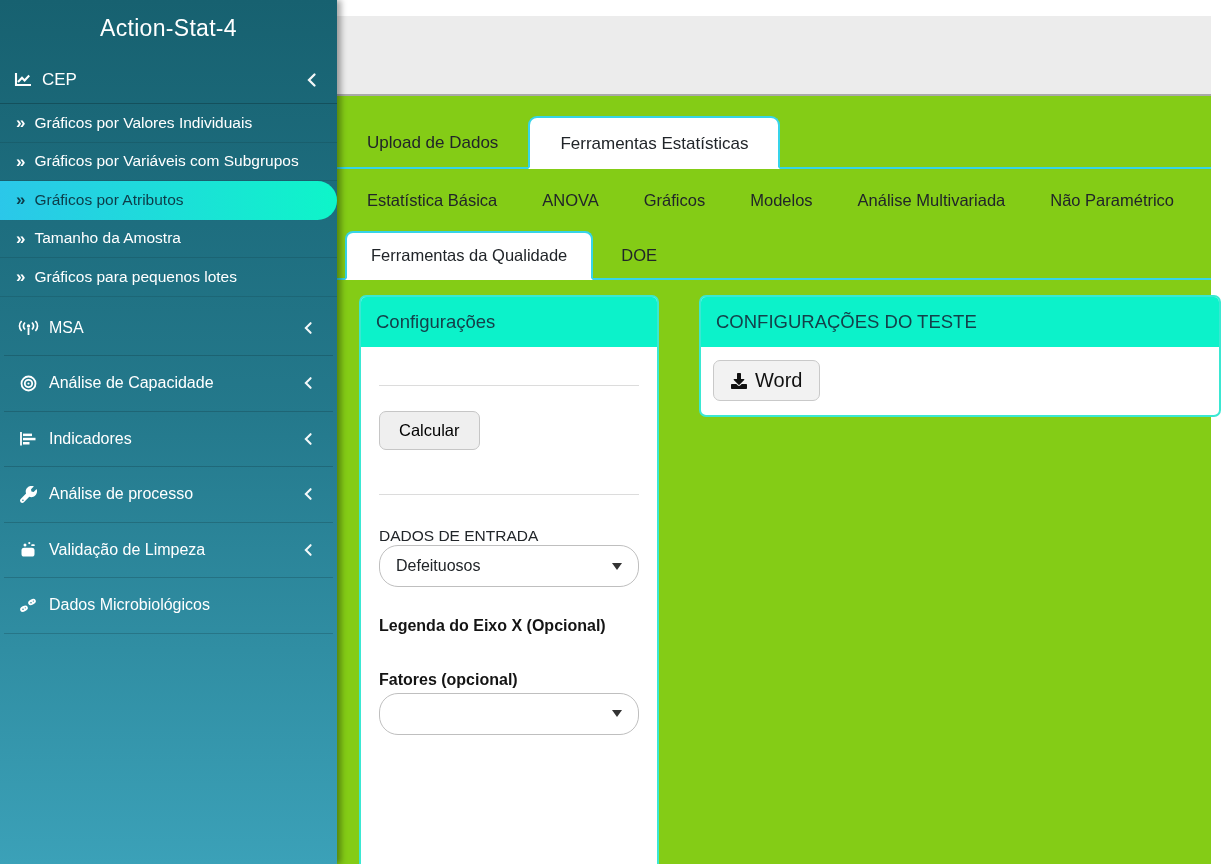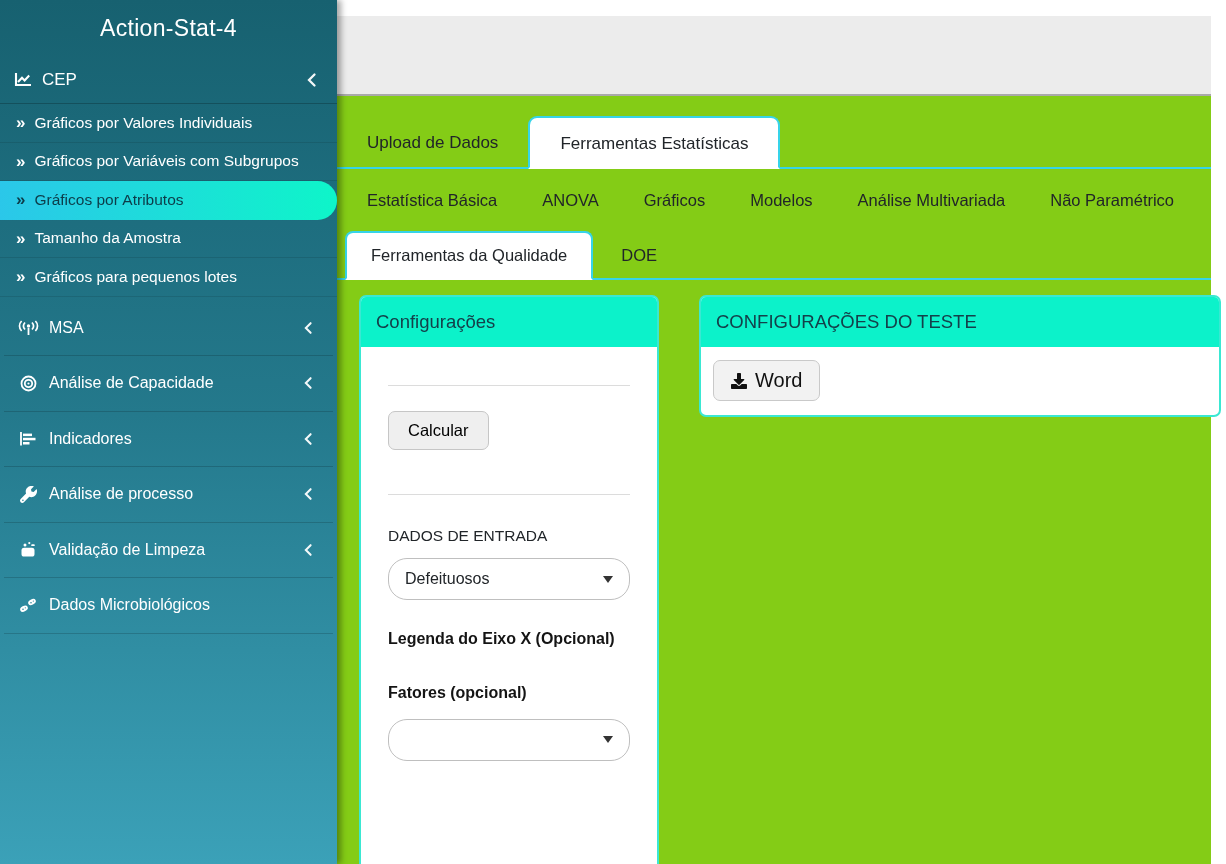--- a/index.html
+++ b/index.html
@@ -51,35 +51,35 @@
     border:2px solid #36d4e9;border-bottom:2px solid #fff;border-radius:8px 8px 0 0;
     background:#fff;margin-bottom:-2px;padding:13px 24px;
   }
   .panels{display:flex;gap:40px;padding:15px 0 0 22px;align-items:flex-start;}
   .panel{background:#fff;border:2px solid #3ae8d2;border-radius:7px;}
   .panel-header{
     background:#0cf2ca;color:#14404a;font-size:18.5px;
     padding:14px 15px;border-radius:5px 5px 0 0;
   }
   .left-panel{width:296px;min-height:588px;}
-  .left-body{padding:0 27px 20px;}
+  .left-body{padding:0 18px 20px;}
   .sep{border:0;border-top:1px solid #dcdcdc;margin:0;}
   .sep-1{margin-top:38px;}
   .sep-2{margin-top:22px;}
   .calc-btn{
     margin:25px 0 22px;padding:9px 19px;font-size:16.5px;color:#000;
     background:#efefef;border:1px solid #c6c6c6;border-radius:7px;cursor:pointer;
     font-family:"Liberation Sans", sans-serif;
   }
   .section-title{margin-top:32px;font-size:15.5px;color:#212529;}
   .field-label{margin-top:7px;font-weight:700;font-size:16px;color:#141414;line-height:1.55;}
   .gap-a{margin-top:27px;}
   .gap-b{margin-top:29px;}
   .select{
-    margin-top:13px;height:40px;background:#fff;cursor:pointer;
+    height:40px;background:#fff;cursor:pointer;
     border:1px solid #bfbfbf;border-radius:19px;
     display:flex;align-items:center;justify-content:space-between;
     padding:0 16px;font-size:16px;color:#212529;gap:22px;
   }
   .caret{width:0;height:0;border-left:5.5px solid transparent;border-right:5.5px solid transparent;border-top:7px solid #333;}
   .right-panel{flex:1;margin-right:-10px;min-height:118px;}
   .right-body{padding:13px 12px;}
   .word-btn{
     display:inline-flex;align-items:center;gap:8px;cursor:pointer;
     background:#f2f2f2;border:1px solid #c9c9c9;border-radius:7px;

